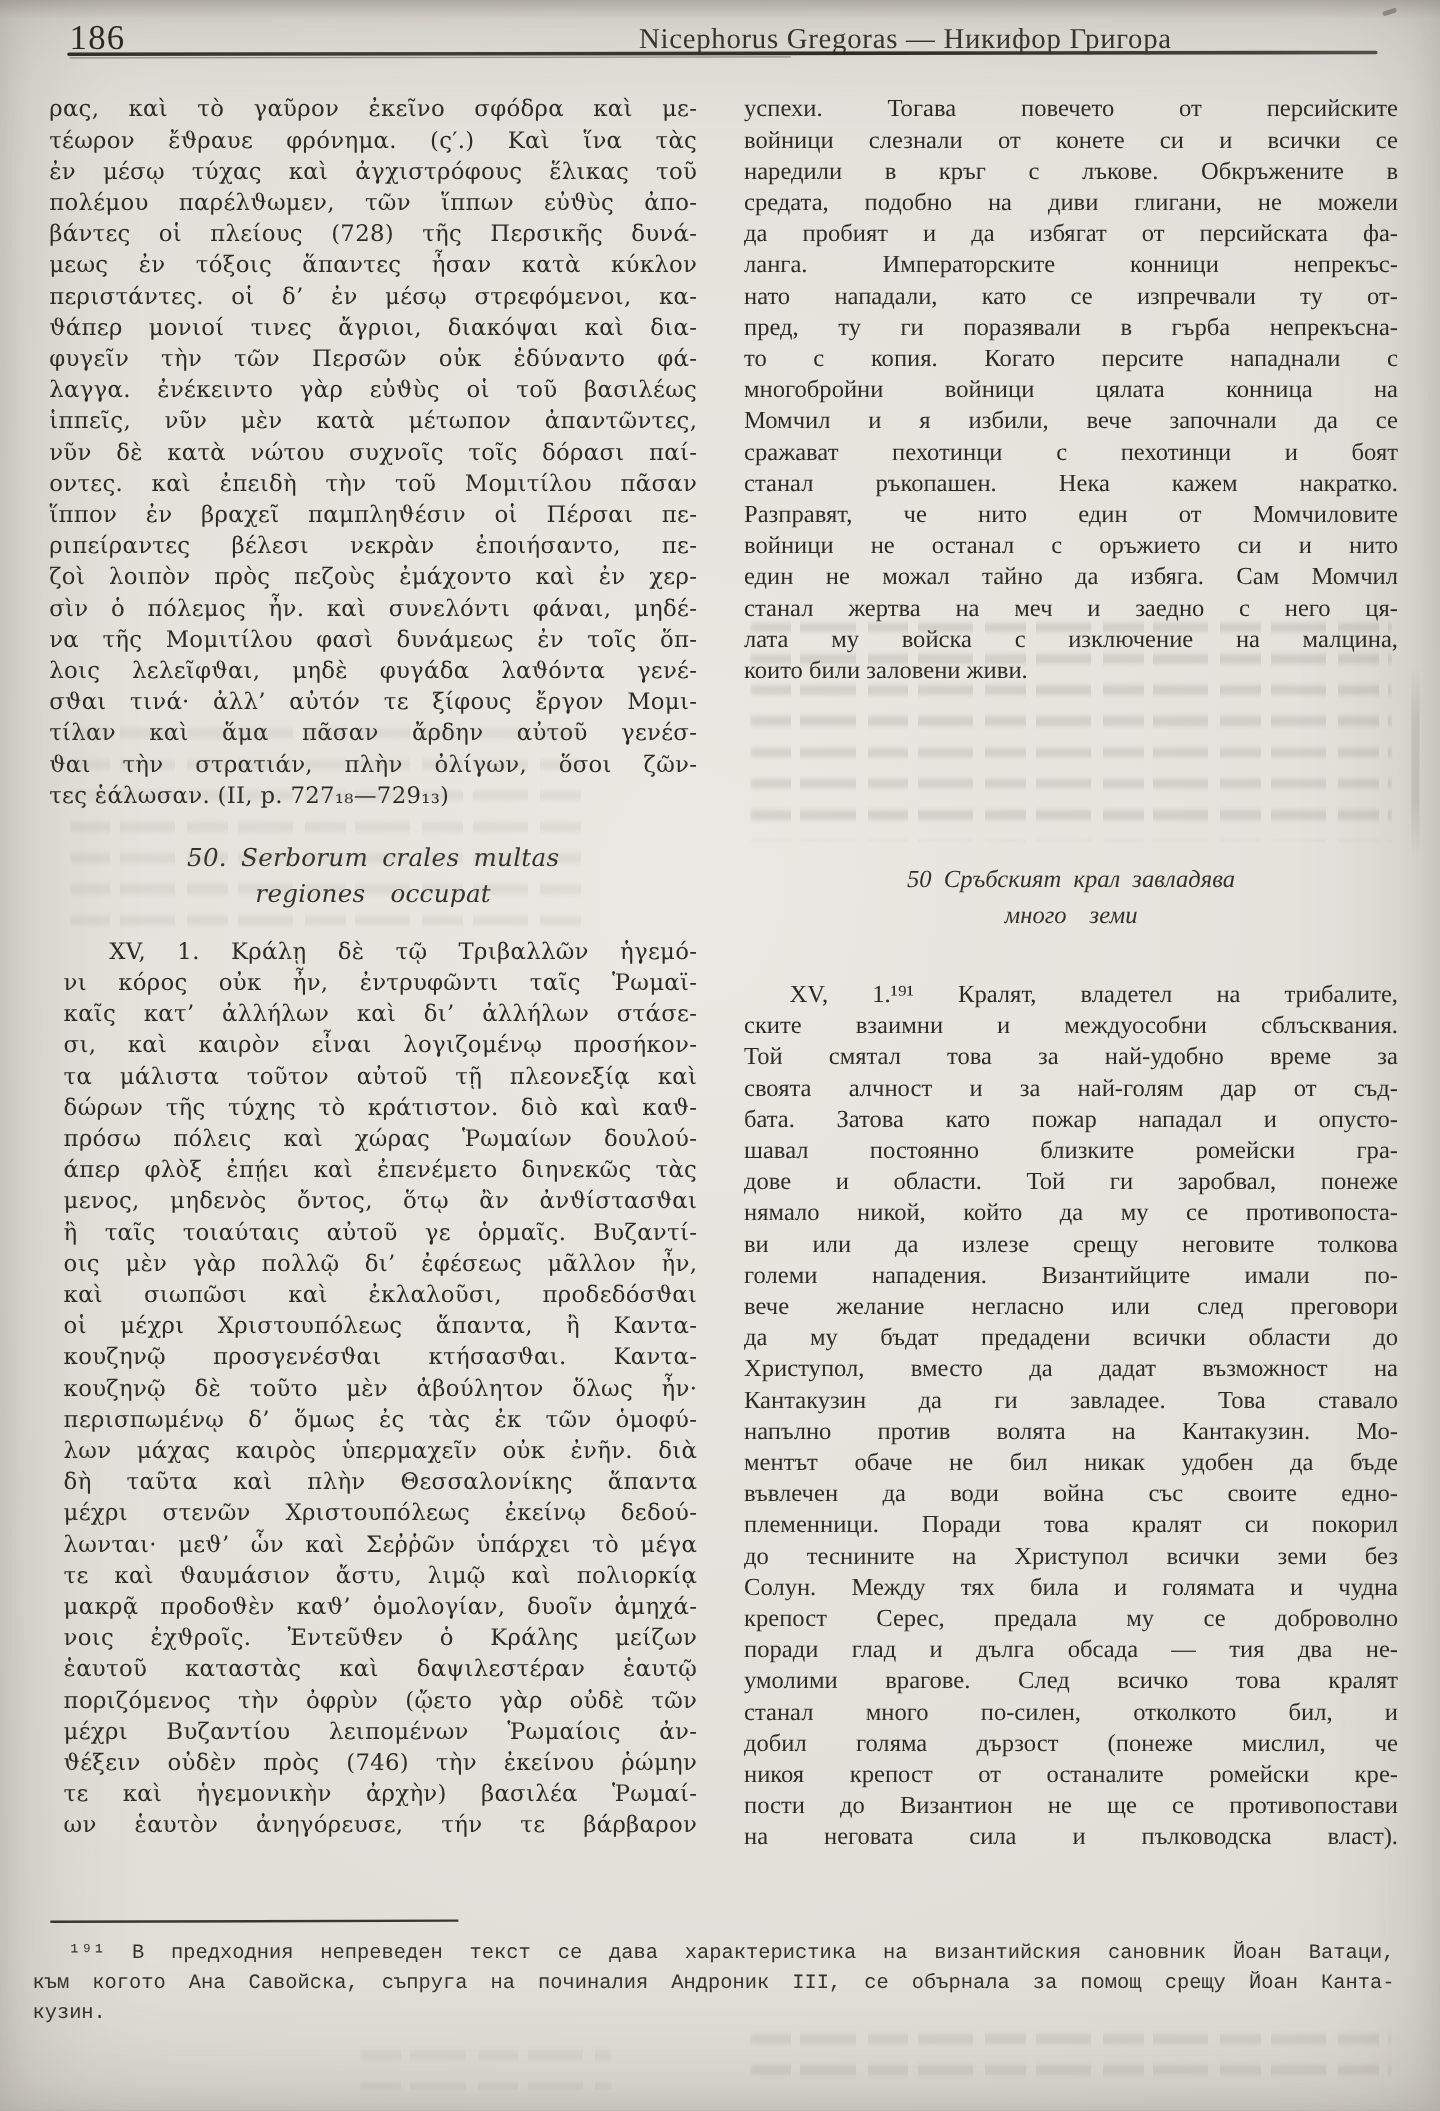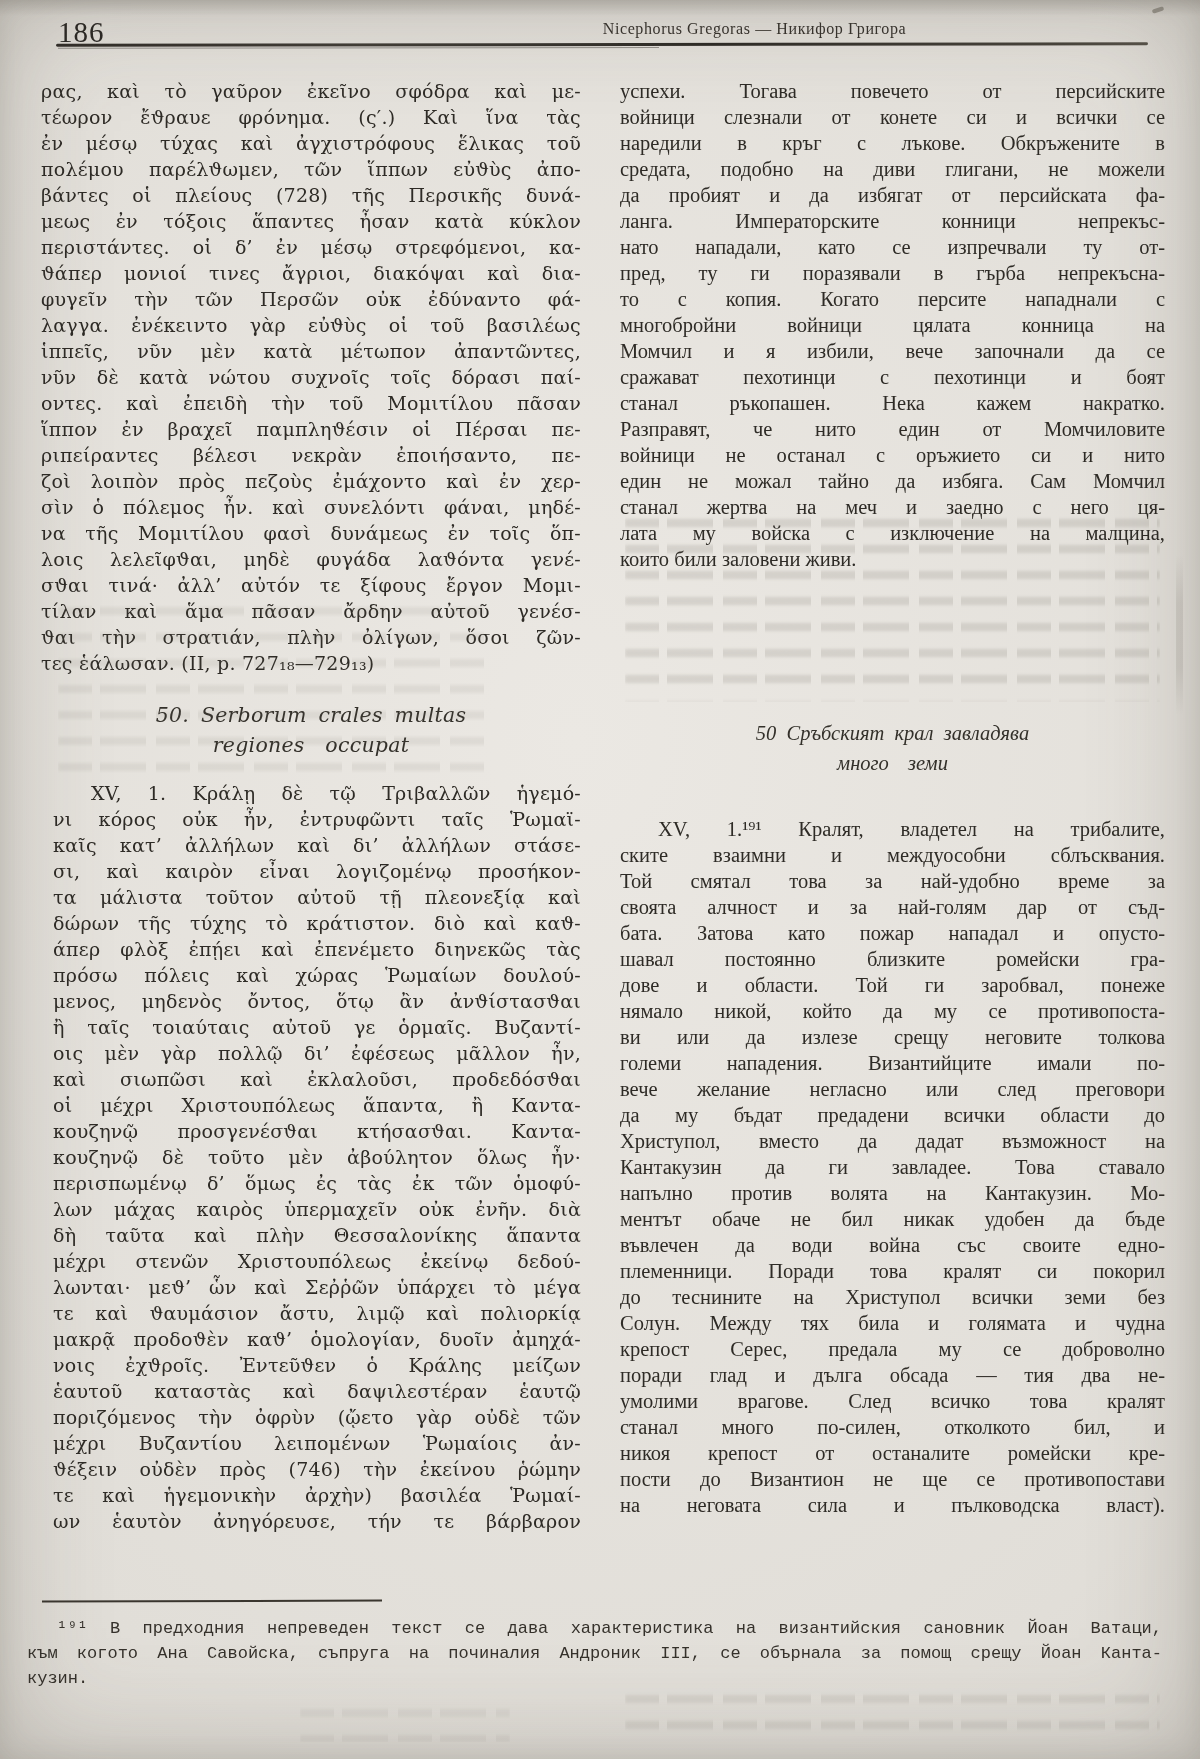--- a/index.html
+++ b/index.html
@@ -8,21 +8,21 @@
     background:
       linear-gradient(180deg, rgba(96,90,81,.22) 0px, rgba(96,90,81,0) 16px),
       radial-gradient(140% 120% at 48% 42%, #ebe8e3 0%, #e1ded8 50%, #d3cfc8 86%, #c5c1ba 100%);
     box-shadow: inset 0 0 110px rgba(88,82,72,.30), inset 0 0 26px rgba(88,82,72,.14);
     font-family:"Liberation Serif", serif;
     color:#2f2b26;
   }
   
   .page-number { position:absolute; left:58px; top:16px; font-size:29px; letter-spacing:1px; color:#2c2925; }
   .running-title { position:absolute; left:0; right:0; top:20px; padding-left:285px; text-align:center;
-                   font-size:16px; letter-spacing:.6px; color:#37332d;margin-left:24px; }
+                   font-size:24px; letter-spacing:.6px; color:#37332d;margin-left:24px; }
   .header-rule { position:absolute; left:56px; top:43px; width:1092px; height:3px;
                  background:linear-gradient(90deg,#312d28,#413d36 28%,#2e2b26 60%,#47433b 92%,#555047);
                  transform:rotate(-.08deg); border-radius:2px; }
   .header-rule::after { content:""; position:absolute; left:2px; top:4px; width:55%; height:1px; background:rgba(52,48,42,.45); }
   .speck { position:absolute; left:1152px; top:8px; width:12px; height:4px; background:#6a655c; opacity:.6;
            border-radius:2px; transform:rotate(-18deg); }
   
   .col { position:absolute; top:78px; }
   .col.left  { left:41px;  width:540px; }
   .col.right { left:620px; width:545px; }
@@ -97,22 +97,22 @@
       <div class="hl1">50. Serborum crales multas</div>
       <div class="hl2">regiones occupat</div>
     </div>
     <div class="para para2 indent">
         <div class="tl">XV, 1. Κράλῃ δὲ τῷ Τριβαλλῶν ἡγεμό-</div>
         <div class="tl">νι κόρος οὐκ ἦν, ἐντρυφῶντι ταῖς Ῥωμαϊ-</div>
         <div class="tl">καῖς κατ’ ἀλλήλων καὶ δι’ ἀλλήλων στάσε-</div>
         <div class="tl">σι, καὶ καιρὸν εἶναι λογιζομένῳ προσήκον-</div>
         <div class="tl">τα μάλιστα τοῦτον αὐτοῦ τῇ πλεονεξίᾳ καὶ</div>
         <div class="tl">δώρων τῆς τύχης τὸ κράτιστον. διὸ καὶ καϑ-</div>
+        <div class="tl">πρόσω πόλεις καὶ χώρας Ῥωμαίων δουλού-</div>
         <div class="tl">άπερ φλὸξ ἐπῄει καὶ ἐπενέμετο διηνεκῶς τὰς</div>
-        <div class="tl">πρόσω πόλεις καὶ χώρας Ῥωμαίων δουλού-</div>
         <div class="tl">μενος, μηδενὸς ὄντος, ὅτῳ ἂν ἀνϑίστασϑαι</div>
         <div class="tl">ἢ ταῖς τοιαύταις αὐτοῦ γε ὁρμαῖς. Βυζαντί-</div>
         <div class="tl">οις μὲν γὰρ πολλῷ δι’ ἐφέσεως μᾶλλον ἦν,</div>
         <div class="tl">καὶ σιωπῶσι καὶ ἐκλαλοῦσι, προδεδόσϑαι</div>
         <div class="tl">οἱ μέχρι Χριστουπόλεως ἅπαντα, ἢ Καντα-</div>
         <div class="tl">κουζηνῷ προσγενέσϑαι κτήσασϑαι. Καντα-</div>
         <div class="tl">κουζηνῷ δὲ τοῦτο μὲν ἀβούλητον ὅλως ἦν·</div>
         <div class="tl">περισπωμένῳ δ’ ὅμως ἐς τὰς ἐκ τῶν ὁμοφύ-</div>
         <div class="tl">λων μάχας καιρὸς ὑπερμαχεῖν οὐκ ἐνῆν. διὰ</div>
         <div class="tl">δὴ ταῦτα καὶ πλὴν Θεσσαλονίκης ἅπαντα</div>
@@ -174,20 +174,21 @@
         <div class="tl">напълно против волята на Кантакузин. Мо-</div>
         <div class="tl">ментът обаче не бил никак удобен да бъде</div>
         <div class="tl">въвлечен да води война със своите едно-</div>
         <div class="tl">племенници. Поради това кралят си покорил</div>
         <div class="tl">до теснините на Христупол всички земи без</div>
         <div class="tl">Солун. Между тях била и голямата и чудна</div>
         <div class="tl">крепост Серес, предала му се доброволно</div>
         <div class="tl">поради глад и дълга обсада — тия два не-</div>
         <div class="tl">умолими врагове. След всичко това кралят</div>
         <div class="tl">станал много по-силен, отколкото бил, и</div>
+        <div class="tl">добил голяма дързост (понеже мислил, че</div>
         <div class="tl">никоя крепост от останалите ромейски кре-</div>
         <div class="tl">пости до Византион не ще се противопостави</div>
         <div class="tl">на неговата сила и пълководска власт).</div>
       </div>
   </div>
 
   <div class="footnote-rule"></div>
   <div class="footnote">
       <div class="tl">¹⁹¹ В предходния непреведен текст се дава характеристика на византийския сановник Йоан Ватаци,</div>
       <div class="tl">към когото Ана Савойска, съпруга на починалия Андроник III, се обърнала за помощ срещу Йоан Канта-</div>

